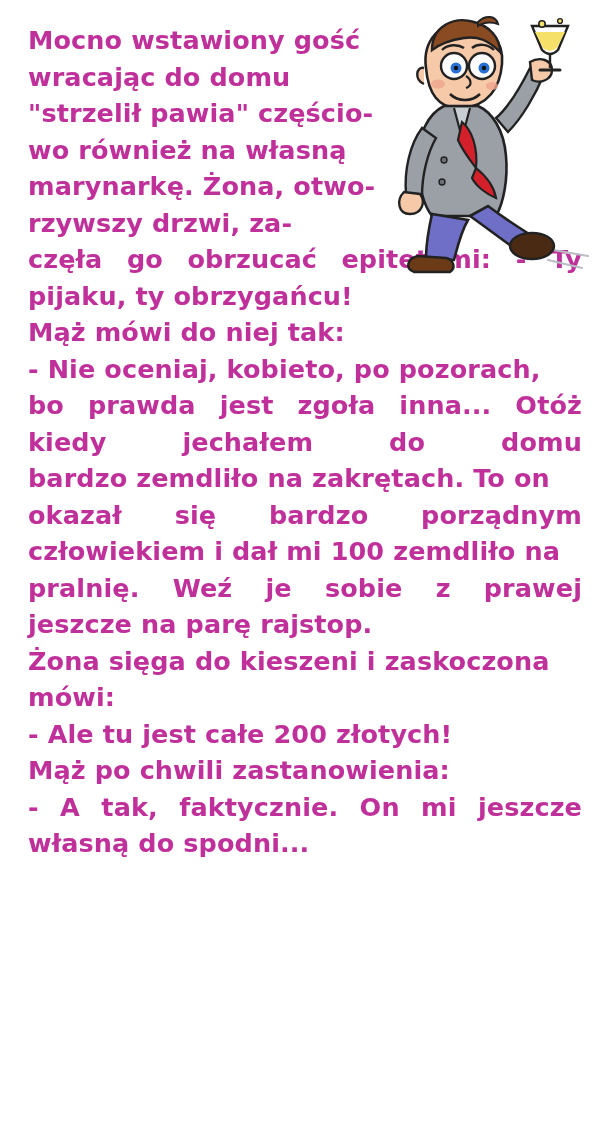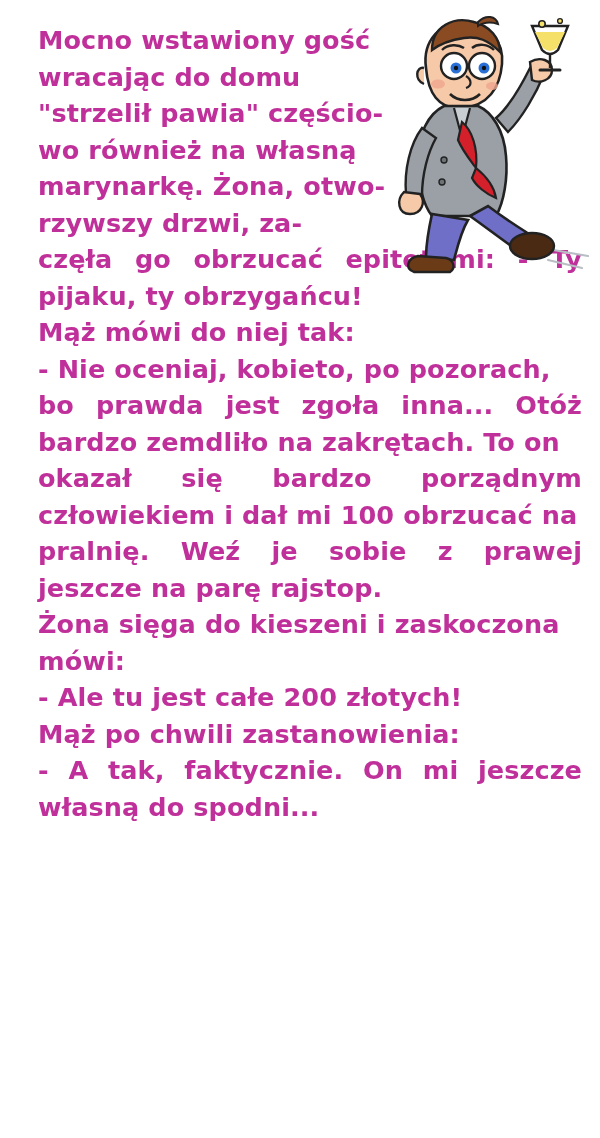--- a/index.html
+++ b/index.html
@@ -12,21 +12,21 @@
     height: 1138px;
     font-family: "DejaVu Sans", sans-serif;
     overflow: hidden;
   }
   .page {
     position: relative;
     width: 600px;
     height: 1138px;
     background: #ffffff;
     box-sizing: border-box;
-    padding: 22px 18px 10px 38px;
+    padding: 22px 18px 10px 28px;
   }
   .joke-text {
     color: #c0309a;
     font-size: 25.5px;
     line-height: 36.5px;
     font-weight: 600;
     letter-spacing: 0.1px;
   }
   .line {
     white-space: pre;
@@ -136,23 +136,24 @@
       <div class="line">marynarkę. Żona, otwo-</div>
       <div class="line">rzywszy drzwi, za-</div>
     </div>
 
     <div class="body-block">
       <div class="line justify">częła go obrzucać epitetami: - Ty</div>
       <div class="line">pijaku, ty obrzygańcu!</div>
       <div class="line">Mąż mówi do niej tak:</div>
       <div class="line">- Nie oceniaj, kobieto, po pozorach,</div>
       <div class="line justify">bo prawda jest zgoła inna... Otóż</div>
+      <div class="line justify">kiedy jechałem do domu</div>
       <div class="line">bardzo zemdliło na zakrętach. To on</div>
       <div class="line justify">okazał się bardzo porządnym</div>
-      <div class="line">człowiekiem i dał mi 100 obrzucać na</div>
+      <div class="line">człowiekiem i dał mi 100 zemdliło na</div>
       <div class="line justify">pralnię. Weź je sobie z prawej</div>
       <div class="line">jeszcze na parę rajstop.</div>
       <div class="line">Żona sięga do kieszeni i zaskoczona</div>
       <div class="line">mówi:</div>
       <div class="line">- Ale tu jest całe 200 złotych!</div>
       <div class="line">Mąż po chwili zastanowienia:</div>
       <div class="line justify">- A tak, faktycznie. On mi jeszcze</div>
       <div class="line">własną do spodni...</div>
     </div>
   </div>

